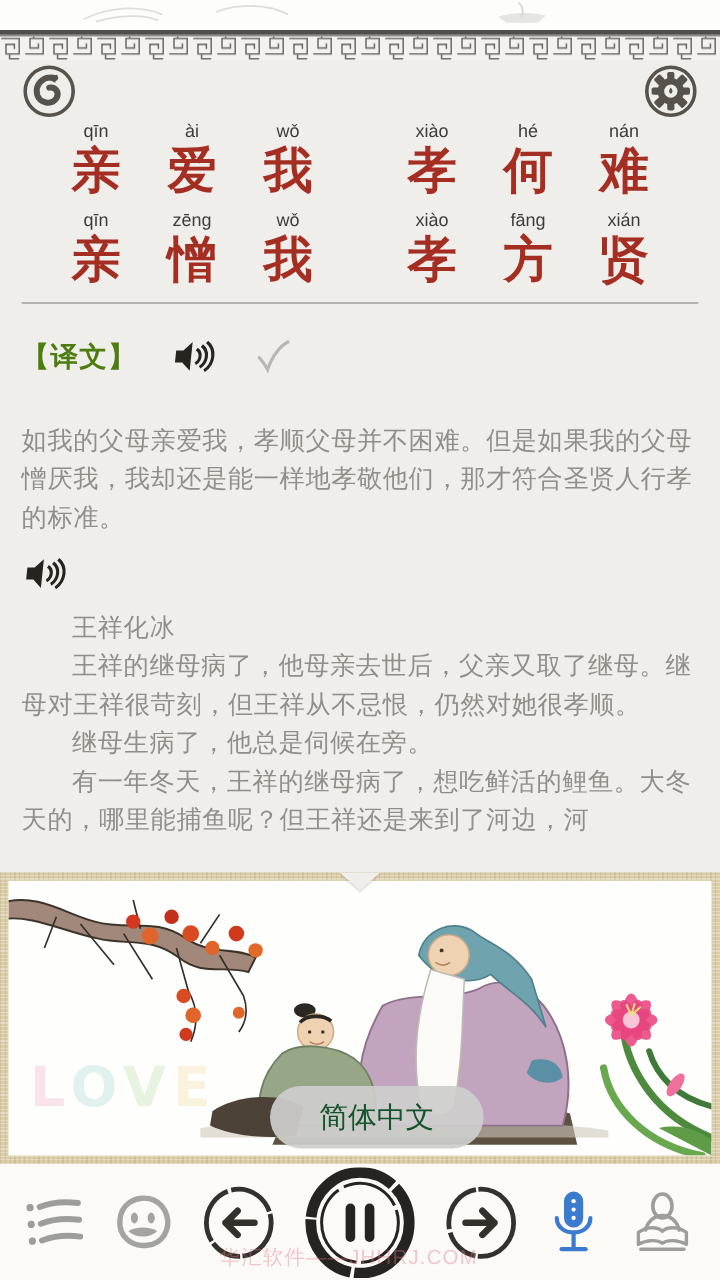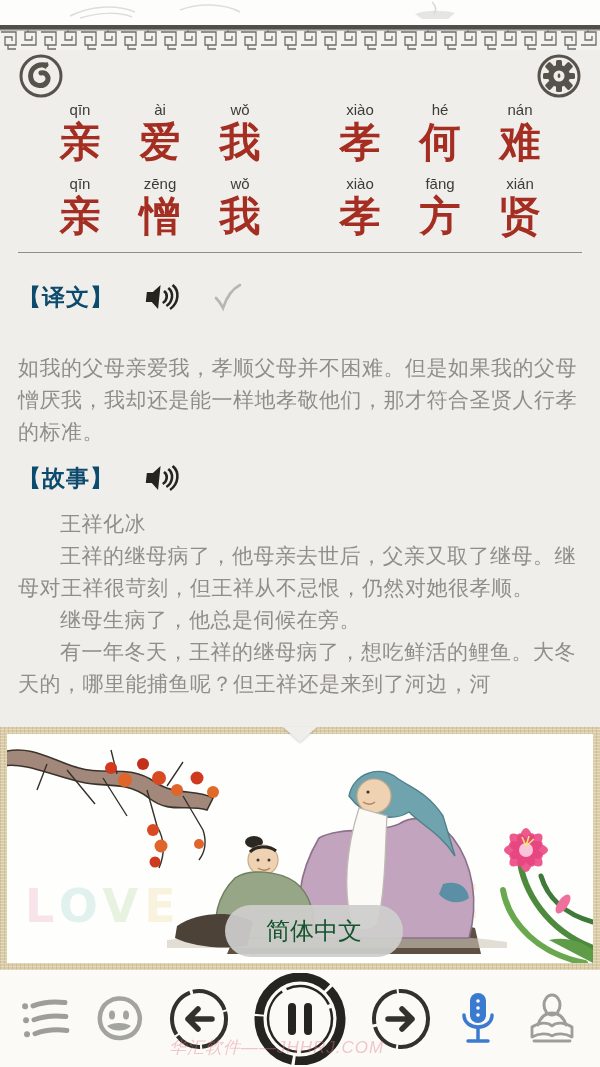--- a/index.html
+++ b/index.html
@@ -26,21 +26,21 @@
   .verse-group { display:flex; gap:16px; }
   .verse-cell { width:64px; text-align:center; }
   .pinyin { font-size:15px; color:#3d3c3a; line-height:19px; }
   .hanzi { font-size:41px; font-weight:bold; color:#a52e23; line-height:46px;
            font-family:"DejaVu Sans","Liberation Sans",sans-serif; }
   .divider { position:absolute; top:252px; left:18px; width:564px; border-top:1.5px solid #8e8d89; }
   
   .section-head { position:absolute; left:18px; display:flex; align-items:center; gap:28px; }
   .section-head.trans { top:281px; }
   .section-head.story { top:462px; }
-  .section-label { font-size:23px; font-weight:bold; color:#0c4a6e; letter-spacing:1px; }
+  .section-label { font-size:23px; font-weight:bold; color:#4d7c0f; letter-spacing:1px; }
   .check { color:#b7b6b1; }
   .body-text { position:absolute; left:18px; width:566px; font-size:21px; line-height:32px;
                color:#8f8e89; letter-spacing:0.5px; }
   .body-text.trans { top:352px; }
   .body-text.story { top:508px; }
   .body-text p.indent { text-indent:2em; }
   
   .img-panel { position:absolute; top:727px; left:0; width:600px; height:243px;
     background:#d9cca7;
     background-image:
@@ -53,22 +53,22 @@
     border-top:15px solid #f0eeea;
     filter:drop-shadow(0 1px 1px rgba(0,0,0,.18)); }
   .toast-pill { position:absolute; left:50%; transform:translateX(calc(-50% + 14px));
     bottom:6px; width:178px; height:52px; border-radius:28px; background:rgba(205,205,203,.93);
     display:flex; align-items:center; justify-content:center;
     font-size:24px; color:#14532d; z-index:6; }
   
   .toolbar { position:absolute; top:970px; left:0; width:600px; height:97px; background:#fbfaf7;
     display:flex; align-items:center; justify-content:space-between; padding:0 20px; }
   .tool { display:flex; align-items:center; justify-content:center; cursor:pointer; }
-  .footer-mark { position:absolute; top:1036px; left:169px; font-size:17px; letter-spacing:1px;
-    color:rgba(225,120,130,.4); z-index:9; pointer-events:none;font-style:italic; }
+  .footer-mark { position:absolute; top:1036px; left:183px; font-size:17px; letter-spacing:1px;
+    color:rgba(225,120,130,.4); z-index:9; pointer-events:none; }
 </style>
 </head>
 <body>
 
 <div class="app">
 
   <div class="top-art">
     <svg width="600" height="25" viewBox="0 0 600 25">
       <g stroke="#b9b8b4" fill="none" stroke-width="1.5" opacity="0.45">
         <path d="M70,16 C90,6 115,4 135,12 M80,18 C100,12 120,12 132,17"></path>
@@ -207,21 +207,20 @@
     </span>
     <span class="check" style="display:flex">
       <svg width="34" height="30" viewBox="0 0 34 30">
         <path d="M6,16 C10,20 12,24 13,26 C17,14 24,6 30,3" fill="none" stroke="#b7b6b0" stroke-width="2.6" stroke-linecap="round"></path>
       </svg>
     </span>
   </div>
   <div class="body-text trans">如我的父母亲爱我，孝顺父母并不困难。但是如果我的父母憎厌我，我却还是能一样地孝敬他们，那才符合圣贤人行孝的标准。</div>
 
   <div class="section-head story">
-    <span class="section-label">【故事】</span>
     <span style="display:flex">
       <svg width="40" height="32" viewBox="0 0 40 32">
         <g transform="skewX(-6)">
           <path d="M6,11 L12,11 L19,4 L19,28 L12,21 L6,21 Z" fill="#26241f"></path>
           <path d="M23,10 A7,7 0 0 1 23,22" fill="none" stroke="#26241f" stroke-width="2.6"></path>
           <path d="M27,7 A11,11 0 0 1 27,25" fill="none" stroke="#26241f" stroke-width="2.6"></path>
           <path d="M31,4 A15,15 0 0 1 31,28" fill="none" stroke="#26241f" stroke-width="2.6"></path>
         </g>
       </svg>
     </span>

